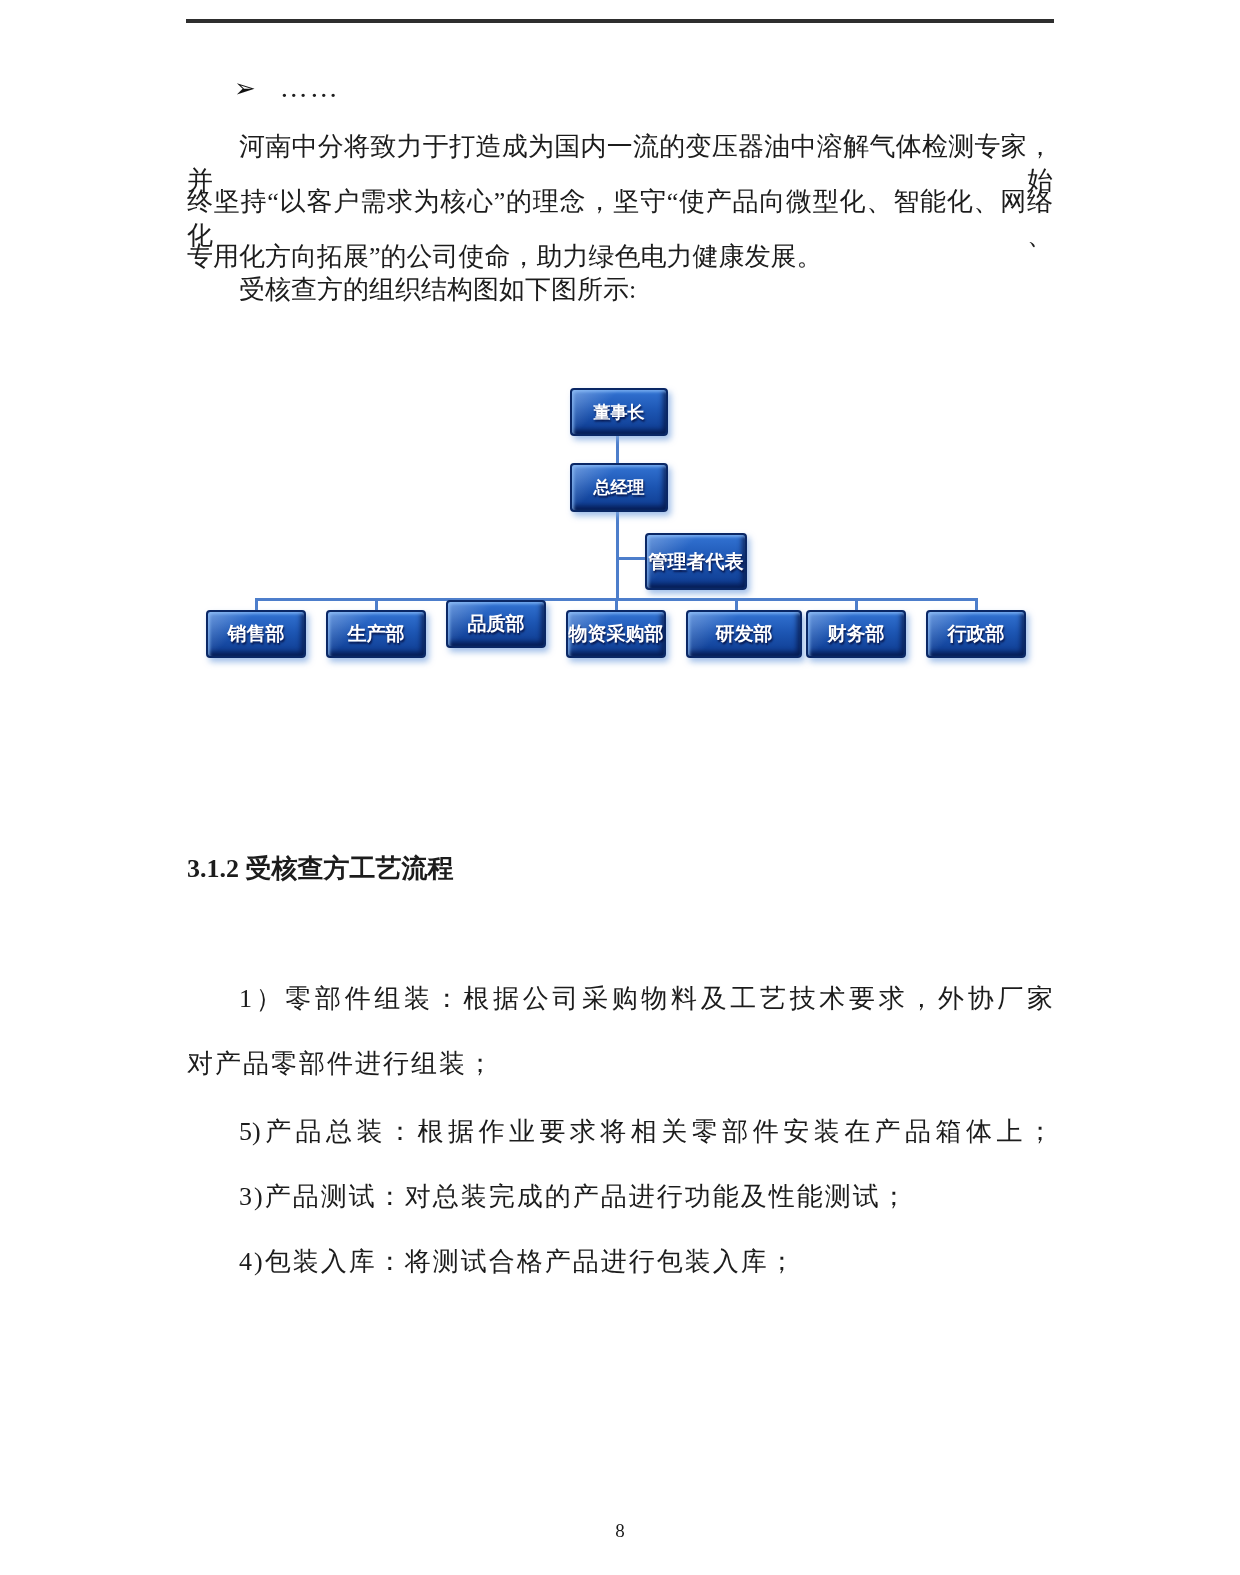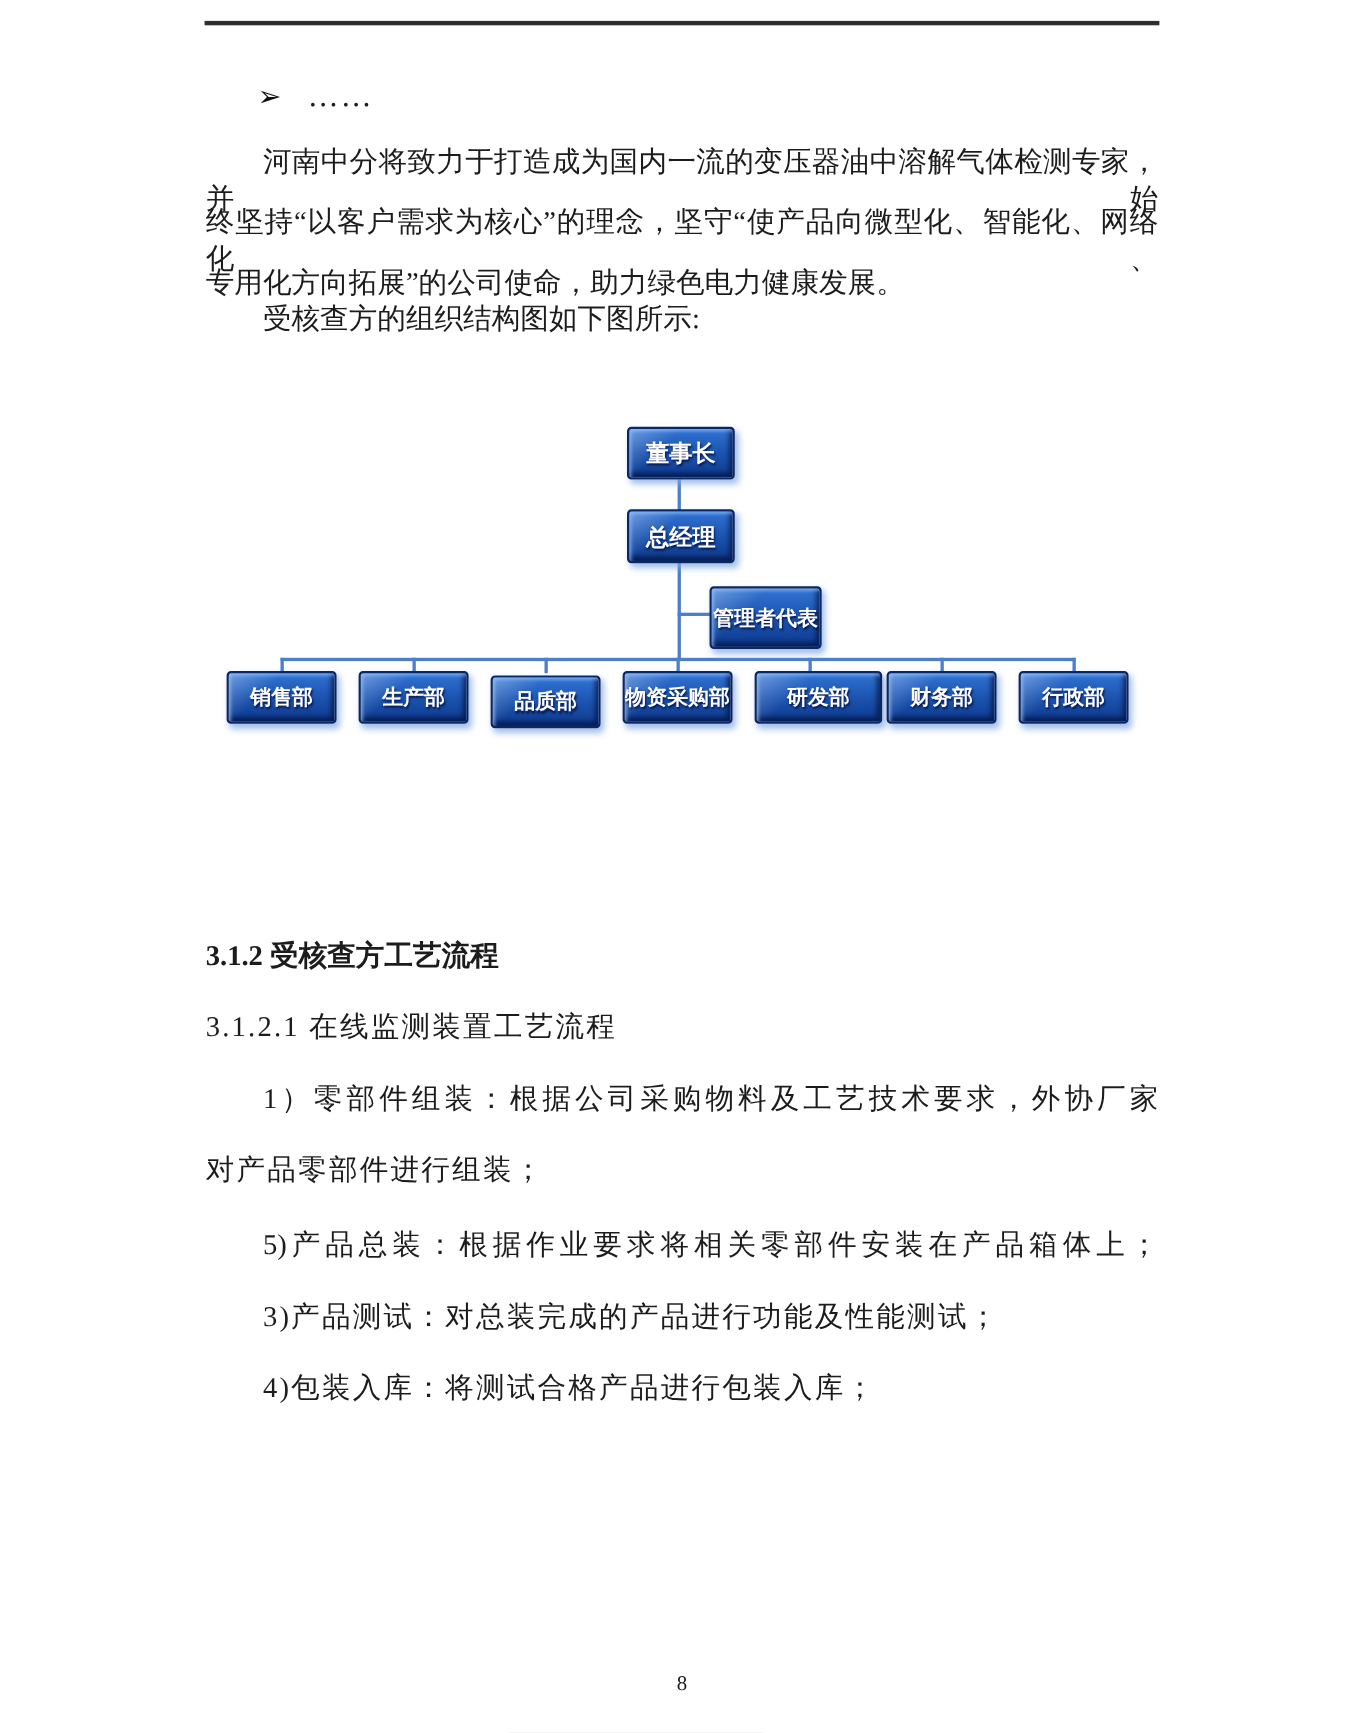--- a/index.html
+++ b/index.html
@@ -93,21 +93,21 @@
       3px 4px 6px rgba(130,170,225,0.75);
     color: #ffffff;
     font-weight: bold;
     font-family: "Liberation Sans", "DejaVu Sans", sans-serif;
     display: flex;
     align-items: center;
     justify-content: center;
     text-shadow: 1px 2px 2px rgba(0,0,40,0.75);
     white-space: nowrap;
   }
-  .obox.lvl1 { font-size: 21px; }
+  .obox.lvl1 { font-size: 17px; }
   .obox.rep  { font-size: 19px; }
   .obox.dept { font-size: 19px; }
 </style>
 </head>
 <body>
 
 <div class="page">
 
   <div class="header-rule"></div>
 
@@ -136,30 +136,29 @@
     <div class="cline" style="left:615px;top:218px;width:3px;height:14px;"></div>
     <div class="cline" style="left:735px;top:218px;width:3px;height:14px;"></div>
     <div class="cline" style="left:855px;top:218px;width:3px;height:14px;"></div>
     <div class="cline" style="left:975px;top:218px;width:3px;height:14px;"></div>
 
     <div class="obox lvl1" style="left:570px;top:8px;width:98px;height:48px;">董事长</div>
     <div class="obox lvl1" style="left:570px;top:83px;width:98px;height:49px;">总经理</div>
     <div class="obox rep" style="left:645px;top:153px;width:102px;height:57px;">管理者代表</div>
     <div class="obox dept" style="left:206px;top:230px;width:100px;height:48px;">销售部</div>
     <div class="obox dept" style="left:326px;top:230px;width:100px;height:48px;">生产部</div>
-    <div class="obox dept" style="left:446px;top:234px;width:100px;height:48px;">品质部</div>
+    <div class="obox dept" style="left:446px;top:220px;width:100px;height:48px;">品质部</div>
     <div class="obox dept" style="left:566px;top:230px;width:100px;height:48px;">物资采购部</div>
     <div class="obox dept" style="left:686px;top:230px;width:116px;height:48px;">研发部</div>
     <div class="obox dept" style="left:806px;top:230px;width:100px;height:48px;">财务部</div>
     <div class="obox dept" style="left:926px;top:230px;width:100px;height:48px;">行政部</div>
   </div>
 
 
   <div class="heading">3.1.2 受核查方工艺流程</div>
-  <div class="subheading">3.1.2.1 在线监测装置工艺流程</div>
 
   <div>
     <div class="textline step-line fill indent" style="top:982px;">1）零部件组装：根据公司采购物料及工艺技术要求，外协厂家</div>
     <div class="textline step-line" style="top:1047px;">对产品零部件进行组装；</div>
   </div>
   <div>
     <div class="textline step-line fill indent" style="top:1115px;">5)产品总装：根据作业要求将相关零部件安装在产品箱体上；</div>
   </div>
   <div>
     <div class="textline step-line indent" style="top:1180px;">3)产品测试：对总装完成的产品进行功能及性能测试；</div>

